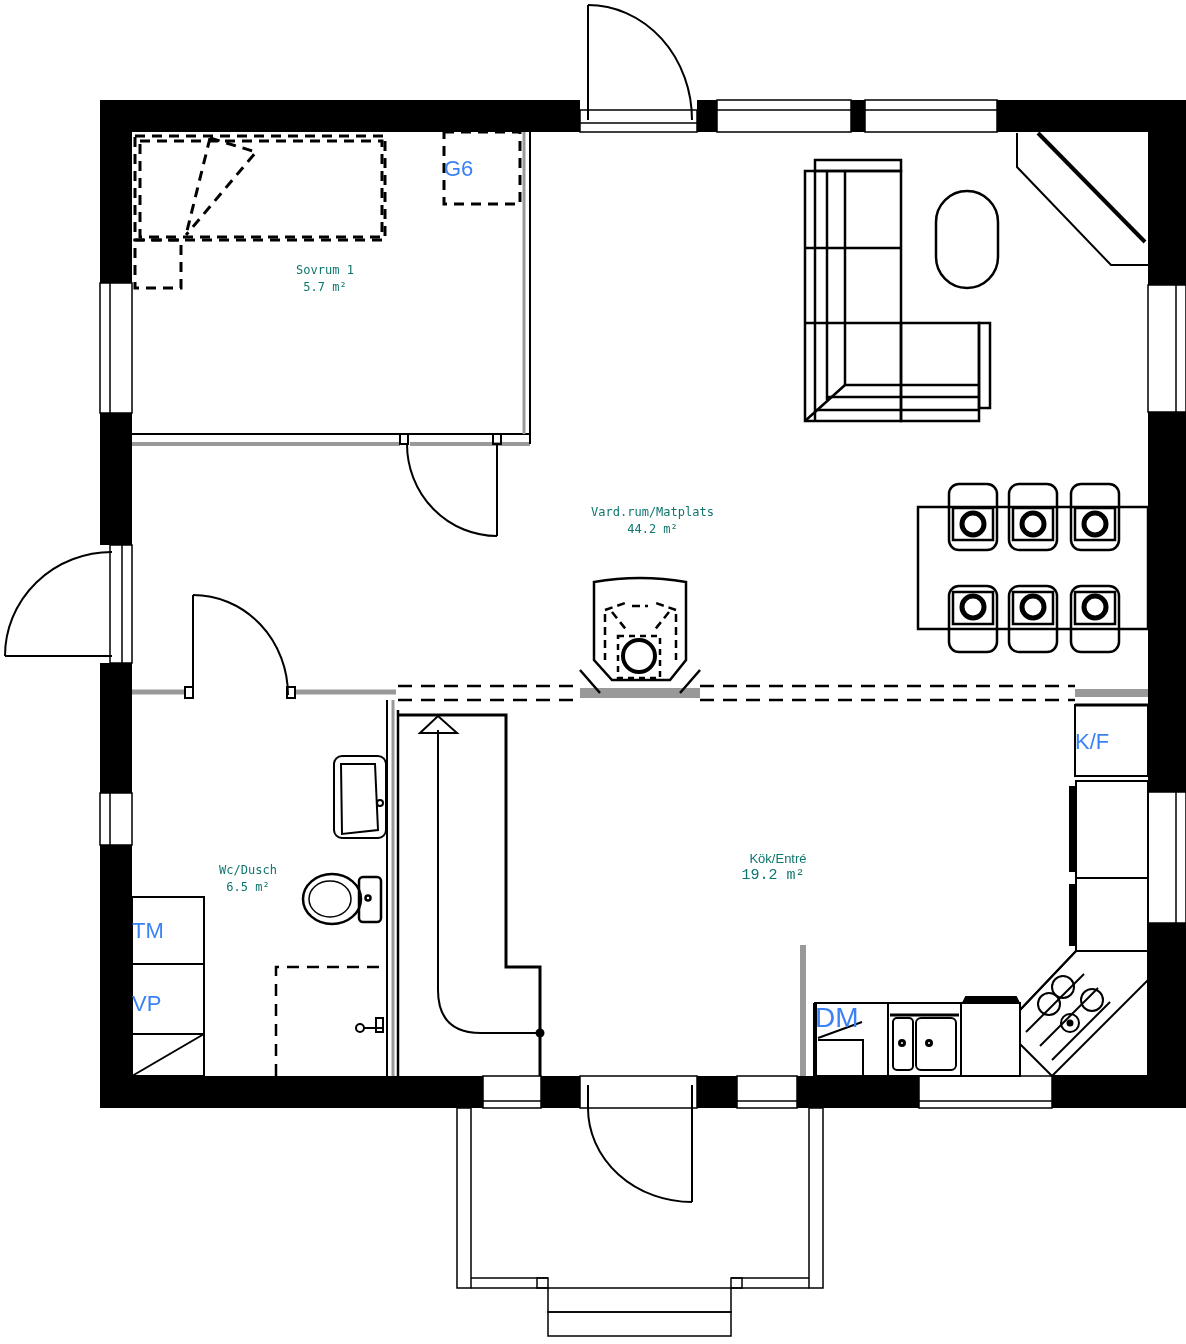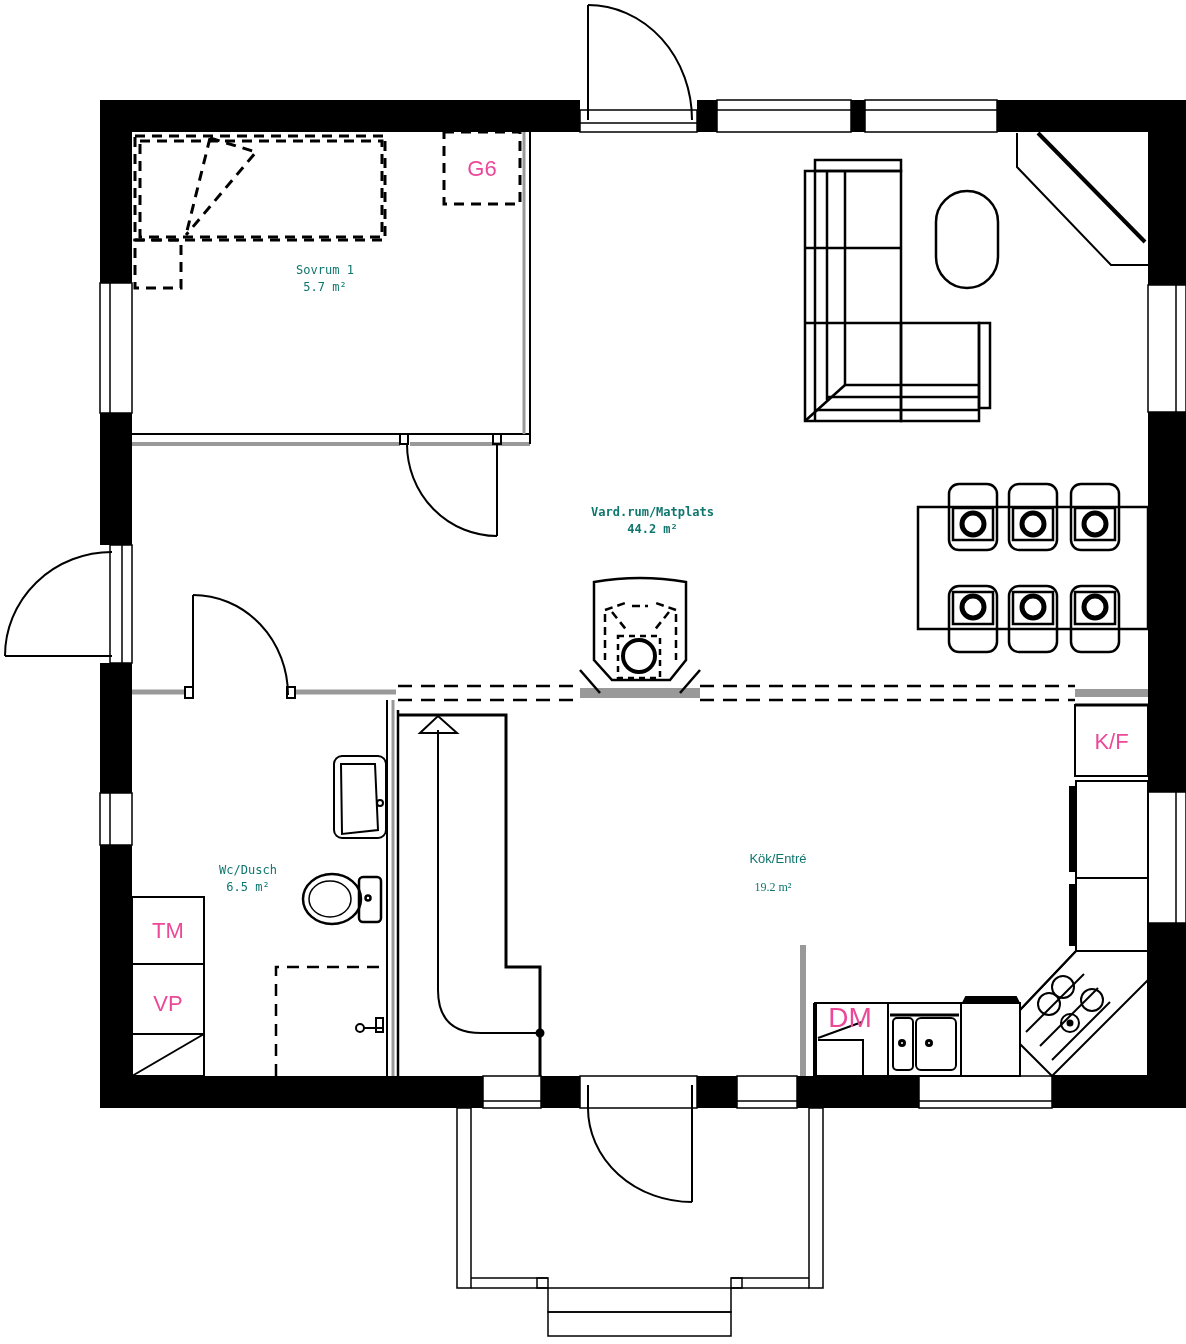--- a/index.html
+++ b/index.html
@@ -12,22 +12,21 @@
     line-height: 17px;
     color: #0f766e;
     text-align: center;
     white-space: nowrap;
   }
   .room-label.sans { font-family: "Liberation Sans", "DejaVu Sans", sans-serif; font-size: 13px; }
   .appl-label {
     position: absolute;
     font-family: "Liberation Sans", "DejaVu Sans", sans-serif;
     font-size: 22px;
-    color: #ec4899;
-    text-align: center;
+    color: #3b82f6;
     white-space: nowrap;
   }
 </style>
 </head>
 <body>
 
 <svg id="plan" width="1186" height="1344" viewBox="0 0 1186 1344" xmlns="http://www.w3.org/2000/svg">
   <g fill="none" stroke="#000" stroke-width="2">
 
     <g fill="#000" stroke="none">
@@ -292,32 +291,32 @@
       <path d="M963 1003 L966 997 L1016 997 L1019 1003" fill="#000"></path>
     </g>
   </g>
 </svg>
 
 <div class="room-label" style="left:280px; top:262px; width:90px;">
   <div>Sovrum 1</div>
   <div>5.7 m²</div>
 </div>
 
-<div class="room-label" style="left:575px; top:504px; width:155px;font-weight:bold;">
+<div class="room-label" style="left:575px; top:504px; width:155px;">
   <div>Vard.rum/Matplats</div>
   <div>44.2 m²</div>
 </div>
 
 <div class="room-label" style="left:203px; top:862px; width:90px;">
   <div>Wc/Dusch</div>
   <div>6.5 m²</div>
 </div>
 
 <div class="room-label sans" style="left:728px; top:850px; width:100px;">
   <div>Kök/Entré</div>
-  <div style="font-family:Liberation Serif, serif; font-size:12px; margin-left:-10px;margin-top:12px;">19.2 m²</div>
+  <div style="font-family:Liberation Mono, monospace; font-size:15px; margin-left:-10px;">19.2 m²</div>
 </div>
 
 <div class="appl-label" style="left:444px; top:156px; width:76px;">G6</div>
 <div class="appl-label" style="left:132px; top:918px; width:72px;">TM</div>
 <div class="appl-label" style="left:132px; top:991px; width:72px;">VP</div>
 <div class="appl-label" style="left:1075px; top:729px; width:73px;">K/F</div>
 <div class="appl-label" style="left:815px; top:1002px; width:70px; font-size:28px;">DM</div>
 
 </body></html>

